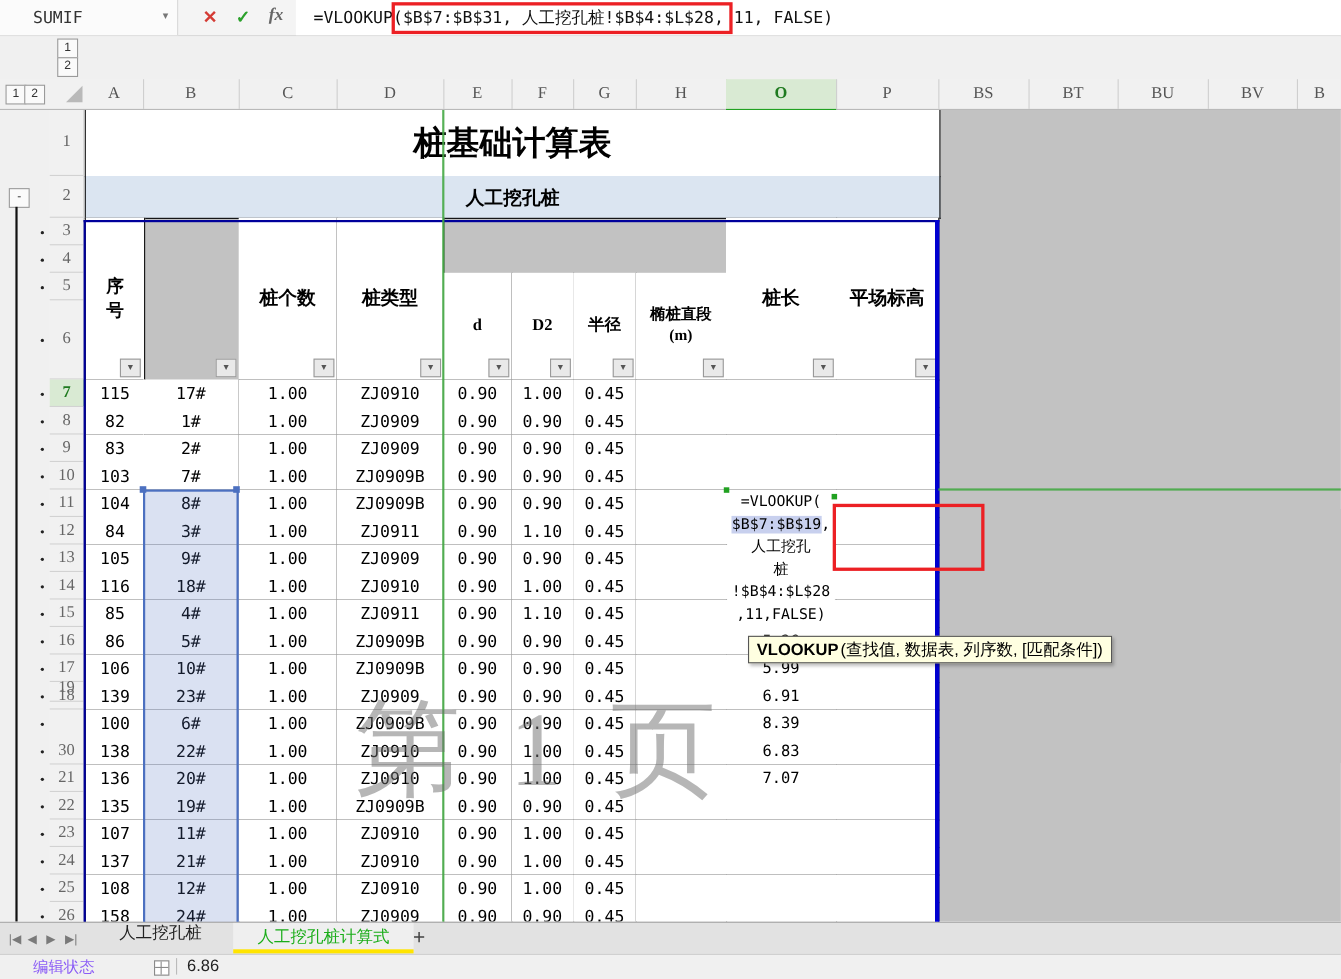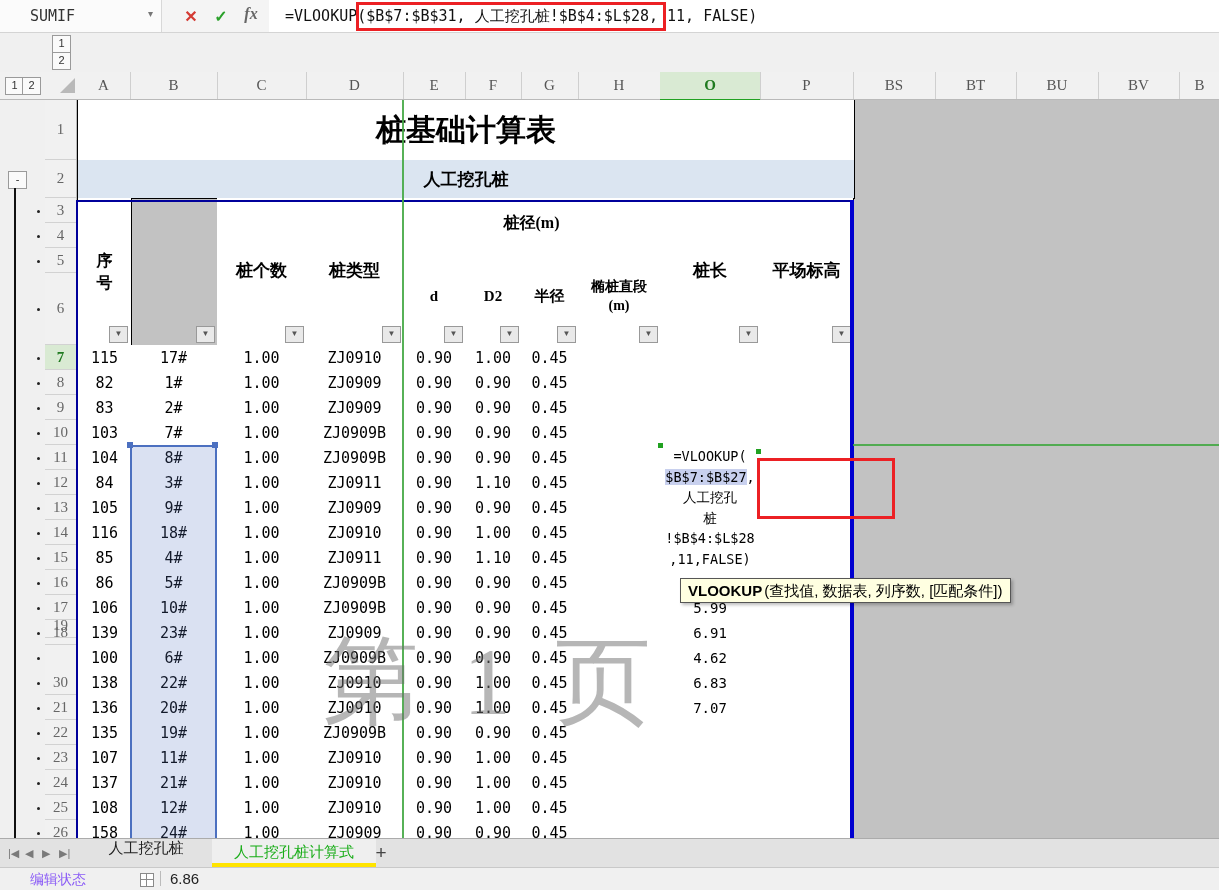--- a/index.html
+++ b/index.html
@@ -186,23 +186,20 @@
         </div>
         <div class="cell hdr" style="left: 0px; top: 60px; width: 776px; height: 38px; background: rgb(219, 229, 241); border-left: 1px solid rgb(0, 0, 0); font-size: 17px;">人工挖孔桩</div>
         <div class="cell hdr" style="left: 0px; top: 98px; width: 53px; height: 147px; border-left: 1px solid rgb(0, 0, 0); font-size: 16px;">
           <span style="max-width: 92%; word-break: break-all; line-height: 1.35; text-align: center; width: 20px;">序号</span>
         </div>
         <div class="cell hdr" style="left: 140px; top: 98px; width: 89px; height: 147px; font-size: 17px;">
           <span style="max-width: 92%; word-break: break-all; line-height: 1.35; text-align: center;">桩个数</span>
         </div>
         <div class="cell hdr" style="left: 229px; top: 98px; width: 97px; height: 147px; font-size: 17px;">
           <span style="max-width: 92%; word-break: break-all; line-height: 1.35; text-align: center;">桩类型</span>
-        </div>
-        <div class="cell hdr" style="left: 326px; top: 98px; width: 257px; height: 50px; font-size: 16px;">
-          <span style="max-width: 92%; word-break: break-all; line-height: 1.35; text-align: center;">桩径(m)</span>
         </div>
         <div class="cell hdr" style="left: 326px; top: 148px; width: 62px; height: 97px; font-size: 15px;">
           <span style="max-width: 92%; word-break: break-all; line-height: 1.35; text-align: center;">d</span>
         </div>
         <div class="cell hdr" style="left: 388px; top: 148px; width: 56px; height: 97px; font-size: 15px;">
           <span style="max-width: 92%; word-break: break-all; line-height: 1.35; text-align: right;">D2</span>
         </div>
         <div class="cell hdr" style="left: 444px; top: 148px; width: 57px; height: 97px; font-size: 15px;">
           <span style="max-width: 92%; word-break: break-all; line-height: 1.35; text-align: center;">半径</span>
         </div>
@@ -346,21 +343,21 @@
         <div class="cell num" style="left: 583px; top: 520px; width: 100px; height: 25px; font-size: 14px;">6.91</div>
         <div class="cell num" style="left: 683px; top: 520px; width: 93px; height: 25px; font-size: 15px;"></div>
         <div class="cell num" style="left: 0px; top: 545px; width: 53px; height: 25px; border-left: 1px solid rgb(0, 0, 0); font-size: 15px;">100</div>
         <div class="cell num" style="left: 53px; top: 545px; width: 87px; height: 25px; font-size: 15px;">6#</div>
         <div class="cell num" style="left: 140px; top: 545px; width: 89px; height: 25px; font-size: 15px;">1.00</div>
         <div class="cell num" style="left: 229px; top: 545px; width: 97px; height: 25px; font-size: 15px;">ZJ0909B</div>
         <div class="cell num" style="left: 326px; top: 545px; width: 62px; height: 25px; font-size: 15px;">0.90</div>
         <div class="cell num" style="left: 388px; top: 545px; width: 56px; height: 25px; font-size: 15px;">0.90</div>
         <div class="cell num" style="left: 444px; top: 545px; width: 57px; height: 25px; font-size: 15px;">0.45</div>
         <div class="cell num" style="left: 501px; top: 545px; width: 82px; height: 25px; font-size: 15px;"></div>
-        <div class="cell num" style="left: 583px; top: 545px; width: 100px; height: 25px; font-size: 14px;">4.62</div>
+        <div class="cell num" style="left: 583px; top: 545px; width: 100px; height: 25px; font-size: 14px;">8.39</div>
         <div class="cell num" style="left: 683px; top: 545px; width: 93px; height: 25px; font-size: 15px;"></div>
         <div class="cell num" style="left: 0px; top: 570px; width: 53px; height: 25px; border-left: 1px solid rgb(0, 0, 0); font-size: 15px;">138</div>
         <div class="cell num" style="left: 53px; top: 570px; width: 87px; height: 25px; font-size: 15px;">22#</div>
         <div class="cell num" style="left: 140px; top: 570px; width: 89px; height: 25px; font-size: 15px;">1.00</div>
         <div class="cell num" style="left: 229px; top: 570px; width: 97px; height: 25px; font-size: 15px;">ZJ0910</div>
         <div class="cell num" style="left: 326px; top: 570px; width: 62px; height: 25px; font-size: 15px;">0.90</div>
         <div class="cell num" style="left: 388px; top: 570px; width: 56px; height: 25px; font-size: 15px;">1.00</div>
         <div class="cell num" style="left: 444px; top: 570px; width: 57px; height: 25px; font-size: 15px;">0.45</div>
         <div class="cell num" style="left: 501px; top: 570px; width: 82px; height: 25px; font-size: 15px;"></div>
         <div class="cell num" style="left: 583px; top: 570px; width: 100px; height: 25px; font-size: 14px;">6.83</div>
@@ -434,21 +431,21 @@
     <div id="pb-left" class="abs"></div>
     <div id="pb-top" class="abs"></div>
     <div id="pb-right" class="abs"></div>
     <div id="vline-green" class="abs" style="top:-67px;"></div>
     <div id="hline-green" class="abs"></div>
 
     <div id="watermark" class="abs">第 1 页</div>
 
     <div id="editcell" class="abs">
         <div>=VLOOKUP(</div>
-        <div><span class="hl">$B$7:$B$27</span>,</div>
+        <div><span class="hl">$B$7:$B$19</span>,</div>
         <div>人工挖孔</div>
         <div>桩</div>
         <div>!$B$4:$L$28</div>
         <div>,11,FALSE)</div>
       </div>
     <div class="gcorner" style="left:658px;top:343px;"></div>
     <div class="gcorner" style="left:756px;top:349px;"></div>
 
     <div id="tooltip" class="abs">
       <b>VLOOKUP</b><span>(查找值, 数据表, 列序数, [匹配条件])</span>

